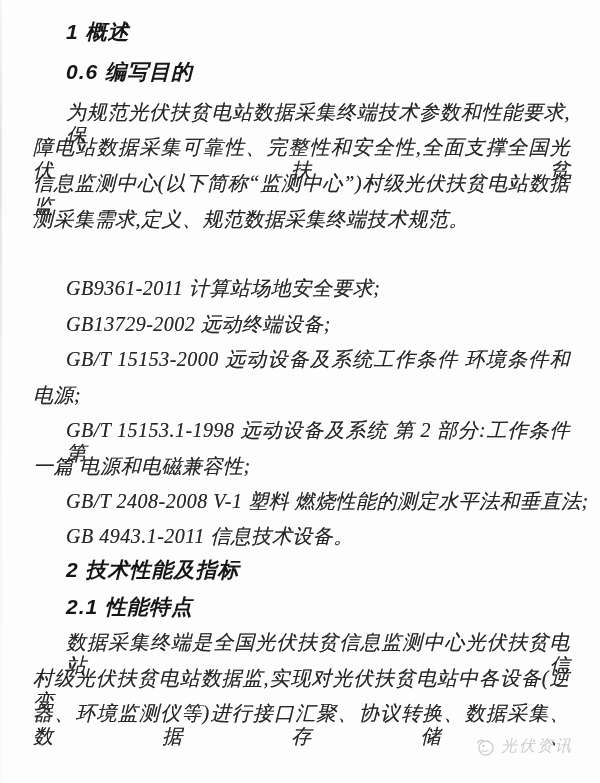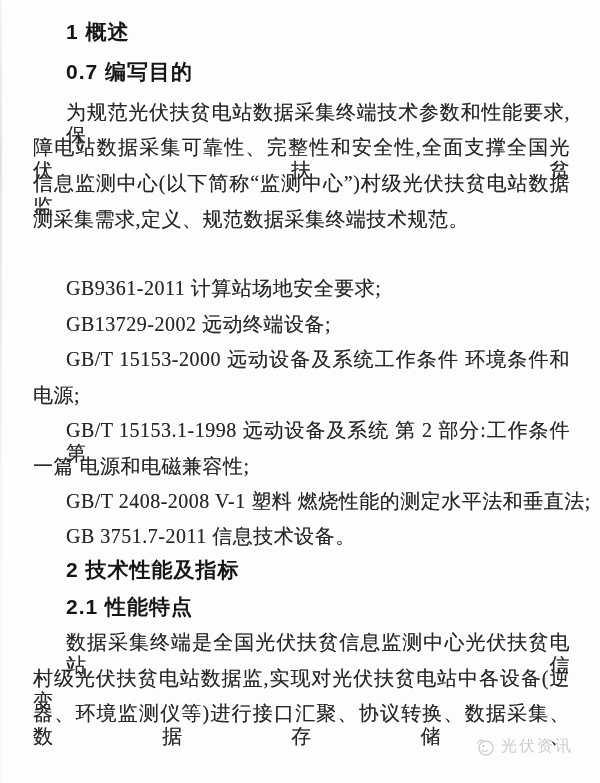--- a/index.html
+++ b/index.html
@@ -8,20 +8,21 @@
     background: #ffffff;
     font-family: "Liberation Serif", "DejaVu Serif", serif;
   }
   .page {
     position: relative;
     width: 600px;
     height: 783px;
     background: #fdfdfd;
     overflow: hidden;
     color: #272727;
+    font-style: italic;
   }
   
   .scan-edge {
     position: absolute;
     left: 0; top: 0;
     width: 2px; height: 100%;
     background: linear-gradient(180deg, rgba(0,0,0,0.03), rgba(0,0,0,0.10) 20%, rgba(0,0,0,0.03) 60%, rgba(0,0,0,0.01));
   }
   .line {
     position: absolute;
@@ -69,33 +70,33 @@
     color: #c9c9c9;
   }
 </style>
 </head>
 <body>
 
 <div class="page">
   <div class="scan-edge"></div>
 
   <div class="line h" style="top:20px">1 概述</div>
-  <div class="line h" style="top:60px">0.7 编写目的</div>
+  <div class="line h" style="top:60px">0.6 编写目的</div>
   <div class="line i just" style="top:101px">为规范光伏扶贫电站数据采集终端技术参数和性能要求,保</div>
   <div class="line w just" style="top:136px">障电站数据采集可靠性、完整性和安全性,全面支撑全国光伏扶贫</div>
   <div class="line w" style="top:208px">测采集需求,定义、规范数据采集终端技术规范。</div>
   <div class="line w just" style="top:172px">信息监测中心(以下简称“监测中心”)村级光伏扶贫电站数据监</div>
   <div class="line i" style="top:277px">GB9361-2011 计算站场地安全要求;</div>
   <div class="line i" style="top:313px">GB13729-2002 远动终端设备;</div>
   <div class="line i just" style="top:348px">GB/T 15153-2000 远动设备及系统工作条件 环境条件和</div>
   <div class="line w" style="top:384px">电源;</div>
   <div class="line i just" style="top:419px">GB/T 15153.1-1998 远动设备及系统 第 2 部分:工作条件第</div>
   <div class="line w" style="top:455px">一篇 电源和电磁兼容性;</div>
   <div class="line i" style="top:490px">GB/T 2408-2008 V-1 塑料 燃烧性能的测定水平法和垂直法;</div>
-  <div class="line i" style="top:525px">GB 3751.7-2011 信息技术设备。</div>
+  <div class="line i" style="top:525px">GB 4943.1-2011 信息技术设备。</div>
   <div class="line h" style="top:558px">2 技术性能及指标</div>
   <div class="line h" style="top:595px">2.1 性能特点</div>
   <div class="line i just" style="top:631px">数据采集终端是全国光伏扶贫信息监测中心光伏扶贫电站信</div>
   <div class="line w just" style="top:667px">村级光伏扶贫电站数据监,实现对光伏扶贫电站中各设备(逆变</div>
   <div class="line w just" style="top:702px">器、环境监测仪等)进行接口汇聚、协议转换、数据采集、数据存储、</div>
 
   <div class="watermark">
     <span class="wm-icon">
       <svg width="22" height="20" viewBox="0 0 22 20">
         <circle cx="12" cy="11" r="7" fill="none" stroke="#cdcdcd" stroke-width="1.4"></circle>

